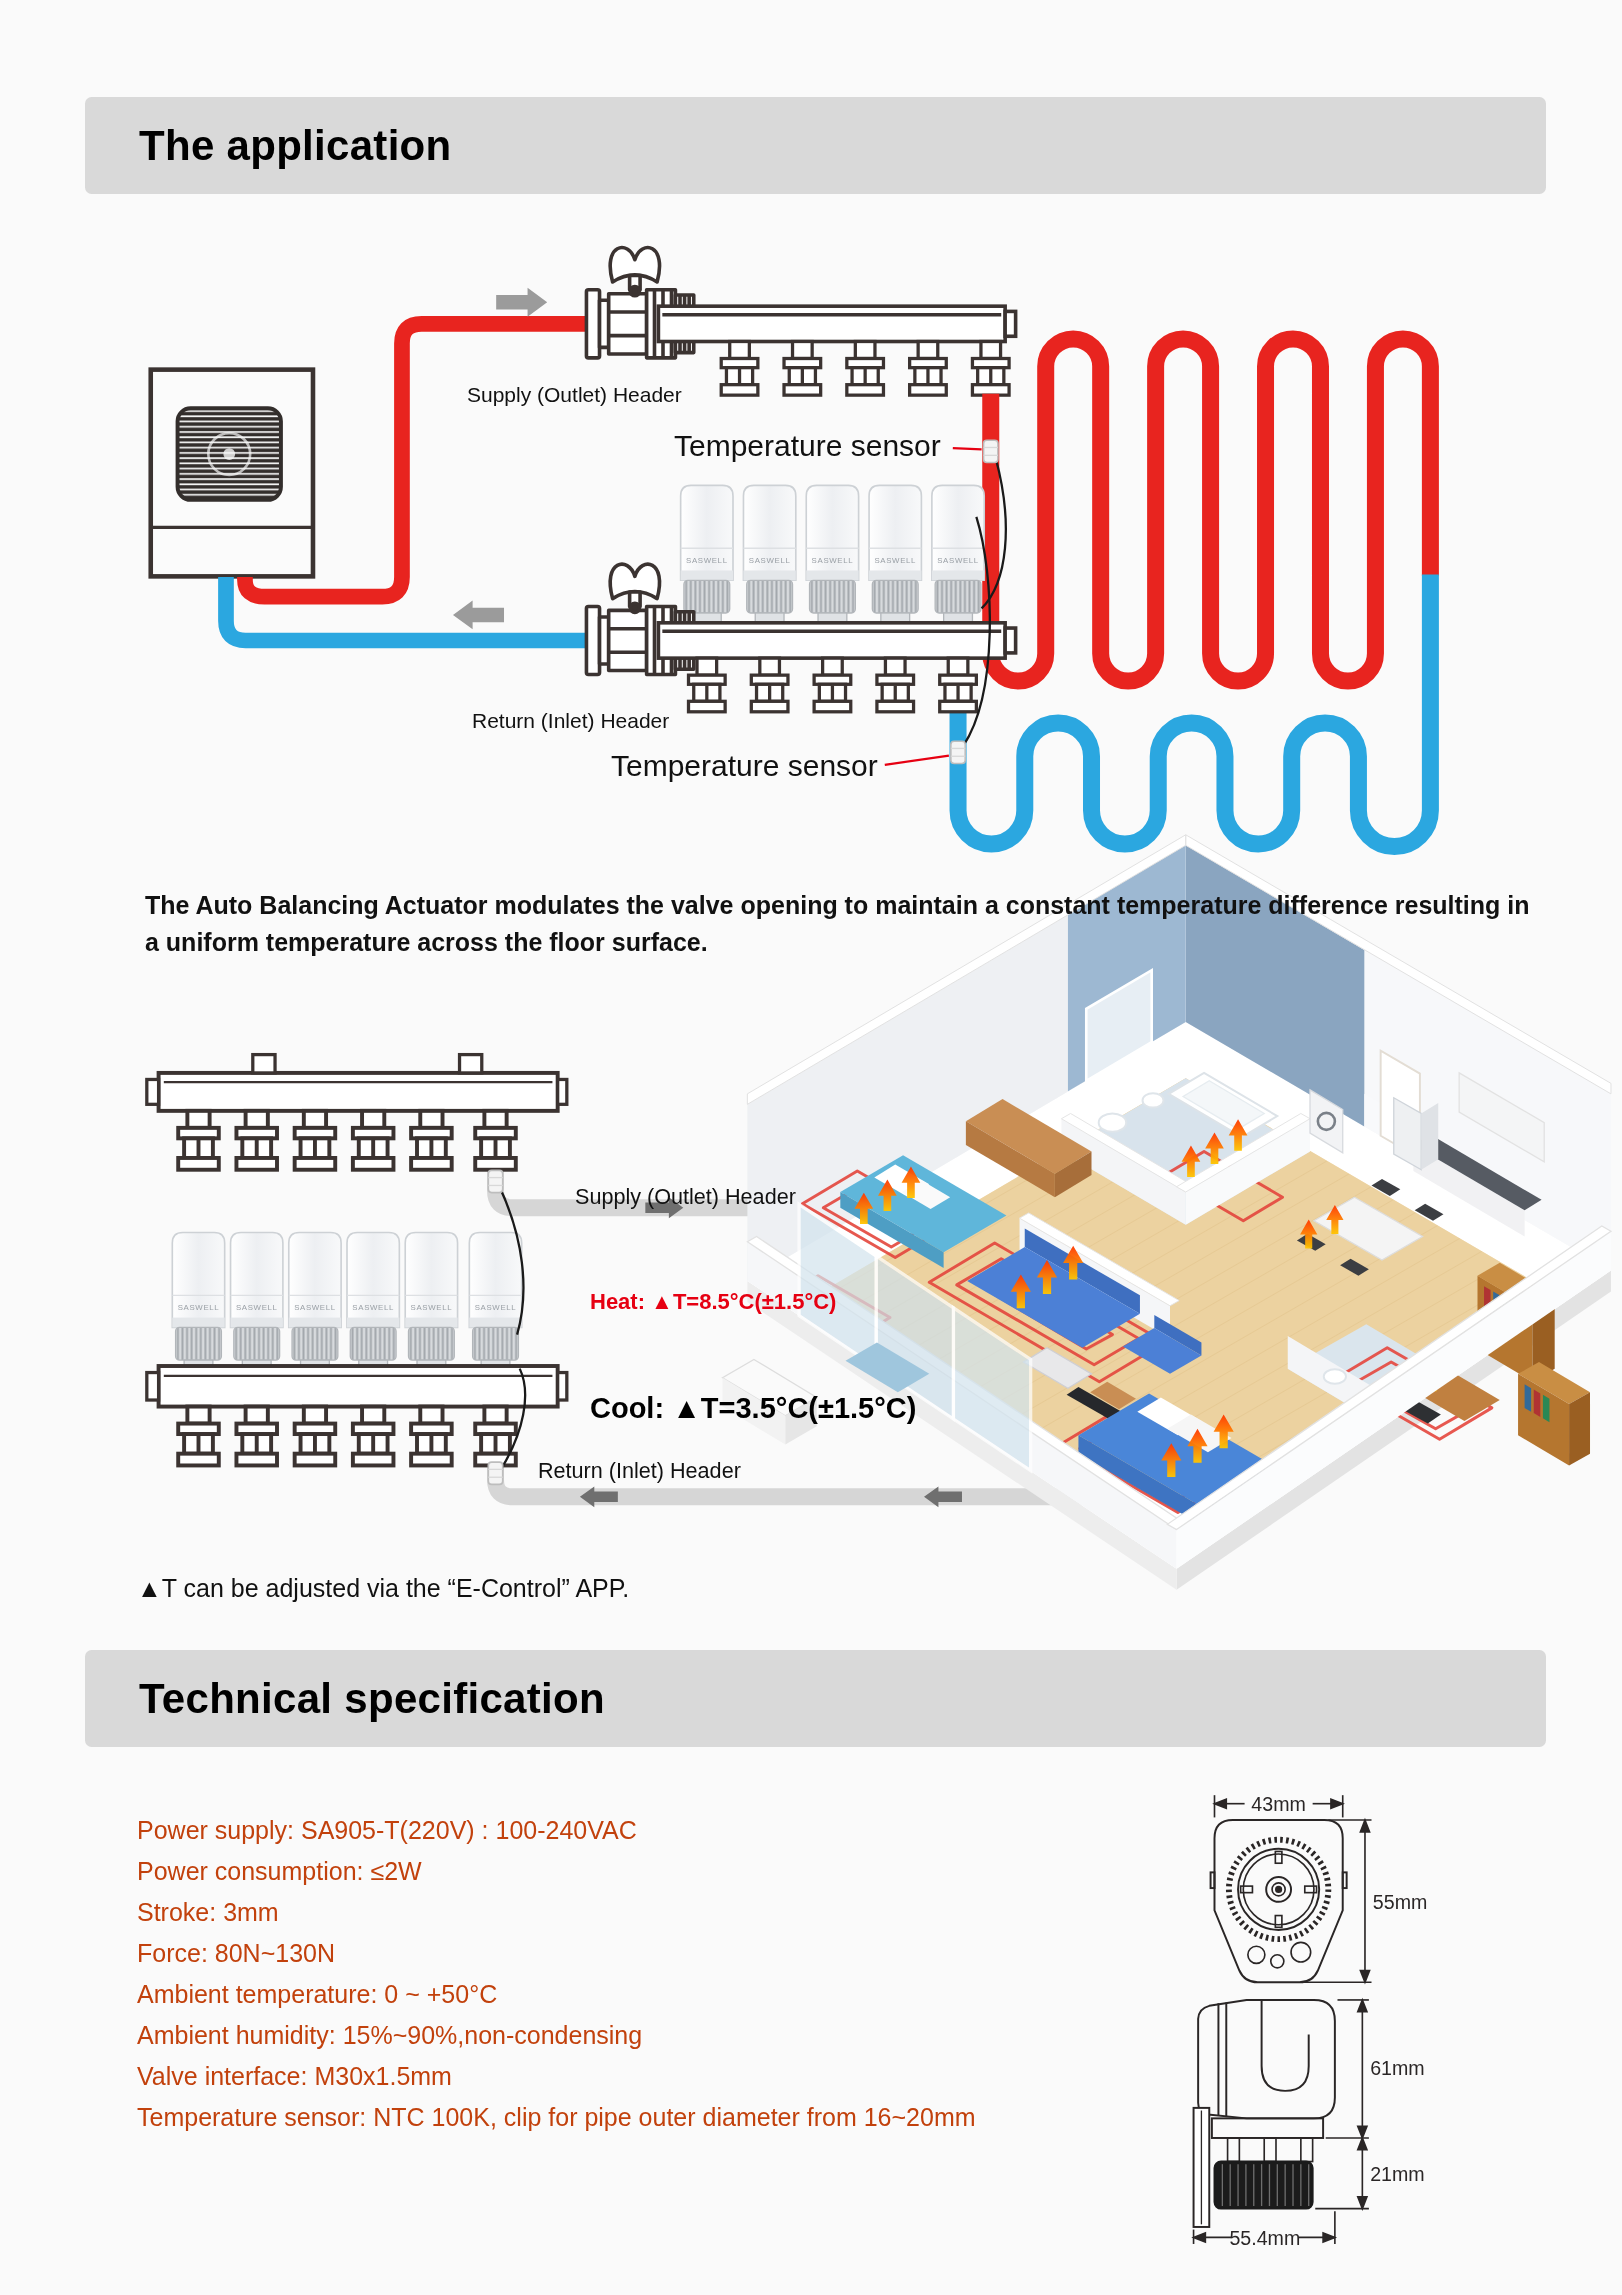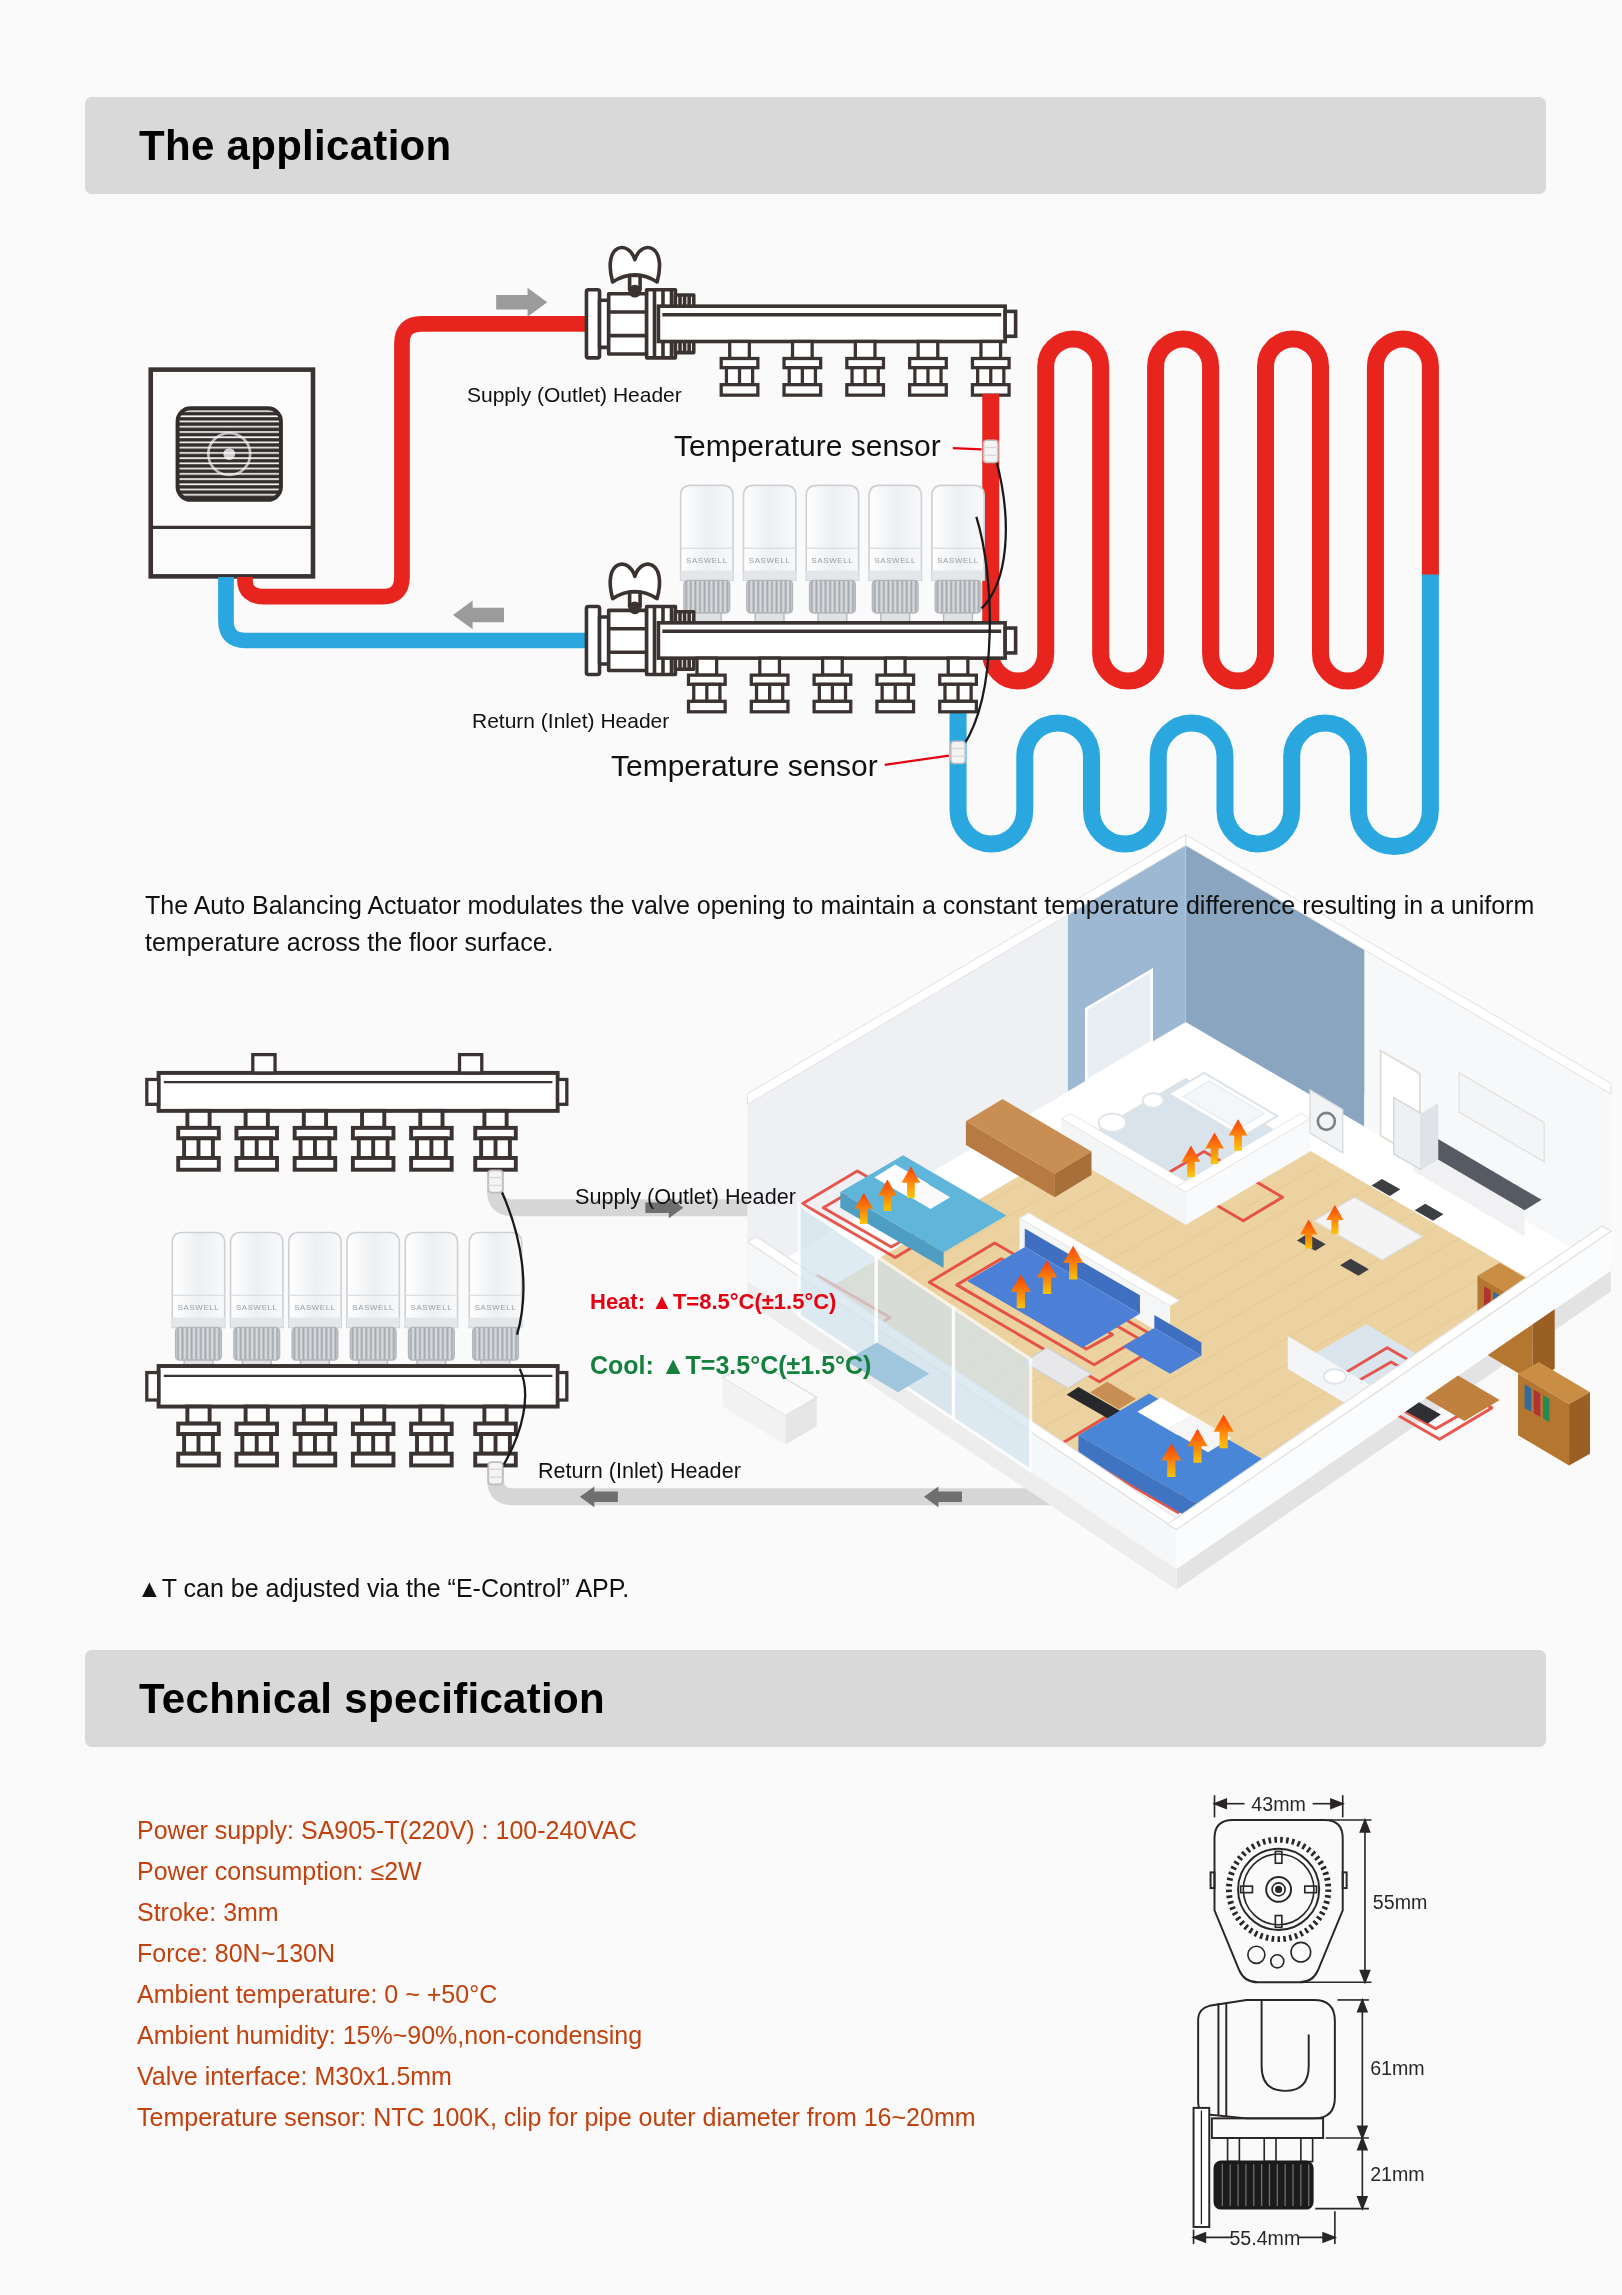--- a/index.html
+++ b/index.html
@@ -5,29 +5,29 @@
   html,body{margin:0;padding:0;}
   body{font-family:"Liberation Sans", sans-serif; background:#e9e9e9;}
   .page{position:relative;width:1623px;height:2295px;background:#fafafa;overflow:hidden;}
   .art{position:absolute;left:0;top:0;z-index:1;}
   .bar{position:absolute;left:85px;width:1461px;height:97px;background:#d9d9d9;border-radius:6.5px;
        display:flex;align-items:center;z-index:2;}
   .bar span{font-weight:bold;font-size:42px;color:#000;padding-left:54px;letter-spacing:0.3px;}
   .bar-app{top:97px;}
   .bar-tech{top:1650px;}
   .txt{position:absolute;color:#111;z-index:3;white-space:nowrap;}
-  .desc{left:145px;top:887px;width:1400px;font-size:25px;line-height:37px;white-space:normal;}
+  .desc{left:145px;top:887px;width:1400px;font-size:25px;line-height:37px;white-space:normal;font-weight:bold;}
   .lbl-s1{left:467px;top:383px;font-size:21px;}
   .lbl-r1{left:472px;top:709px;font-size:21px;}
   .lbl-t1{left:674px;top:429px;font-size:30px;}
   .lbl-t2{left:611px;top:749px;font-size:30px;}
   .lbl-s2{left:575px;top:1184px;font-size:21.6px;}
   .lbl-r2{left:538px;top:1458px;font-size:21.6px;}
   .heat{left:590px;top:1289px;font-size:22px;font-weight:bold;color:#e60012;}
-  .cool{left:590px;top:1351px;font-size:25px;font-weight:bold;color:#15803d;}
+  .cool{left:590px;top:1392px;font-size:29px;font-weight:bold;color:#000000;}
   .appnote{left:137px;top:1574px;font-size:25px;}
   .specs{position:absolute;left:137px;top:1810px;z-index:3;}
   .spec{font-size:25px;line-height:41px;color:#c2410c;white-space:nowrap;}
   .spec.ind{margin-left:168px;}
 </style>
 </head>
 <body>
 
 <div class="page">
 

